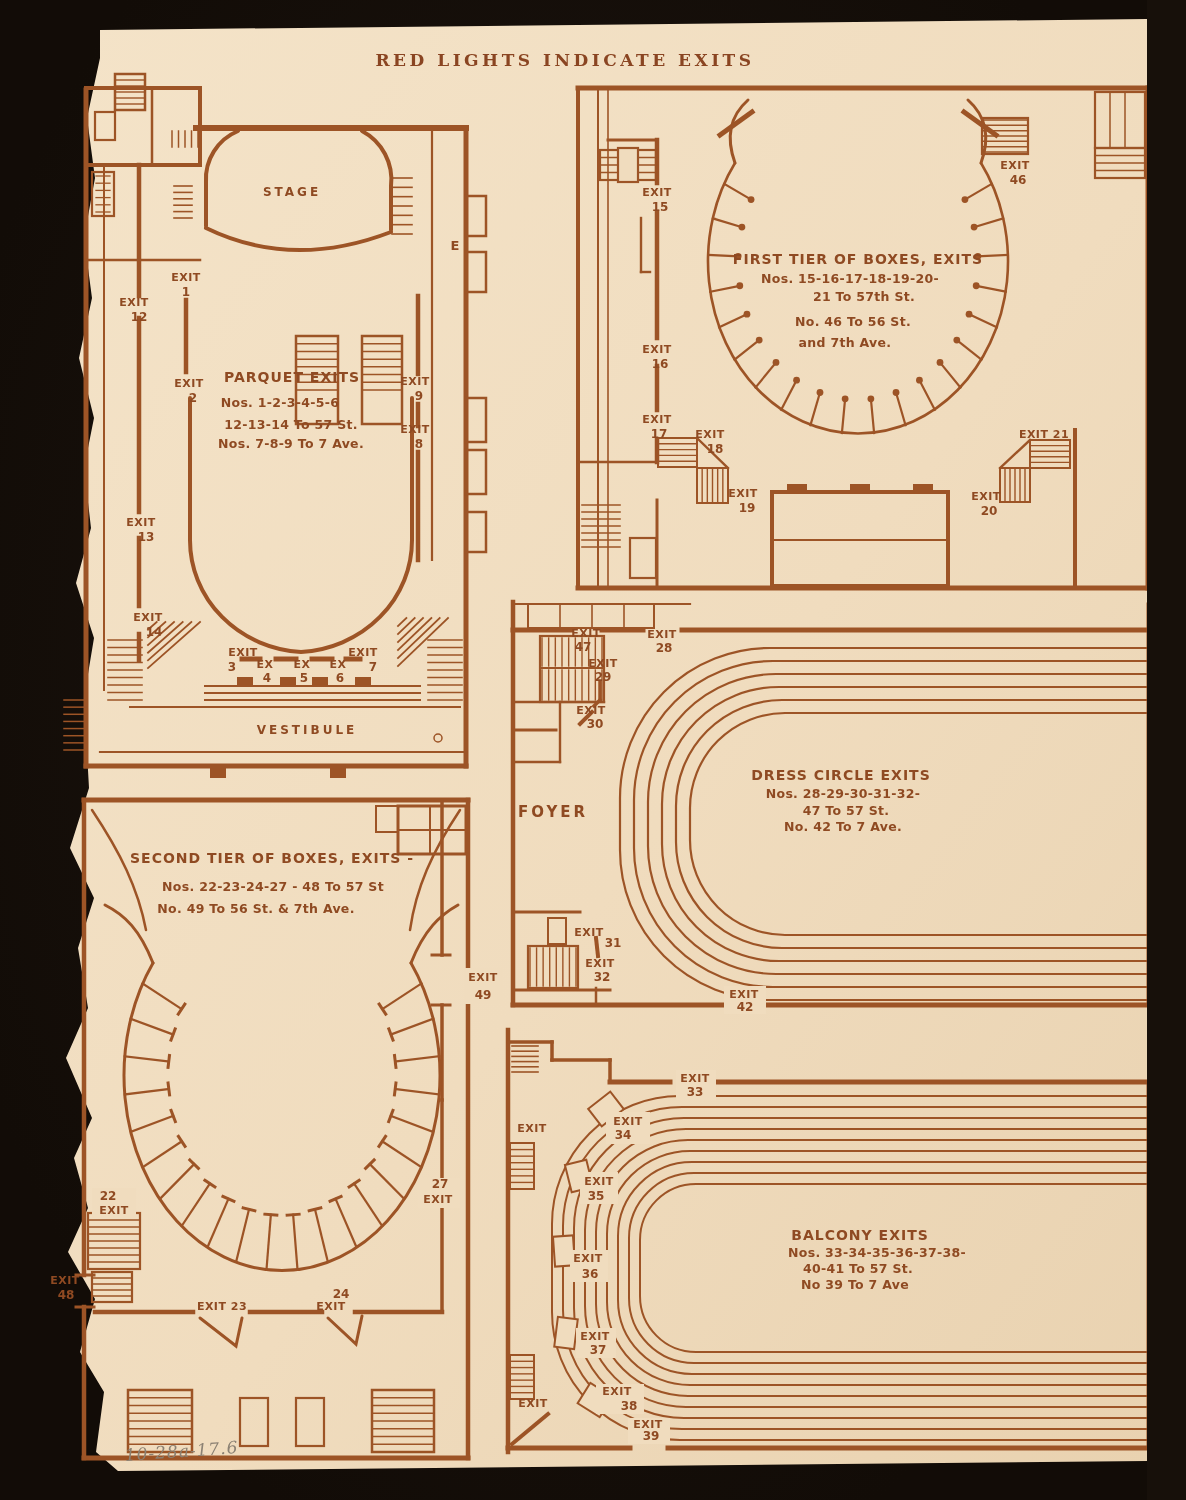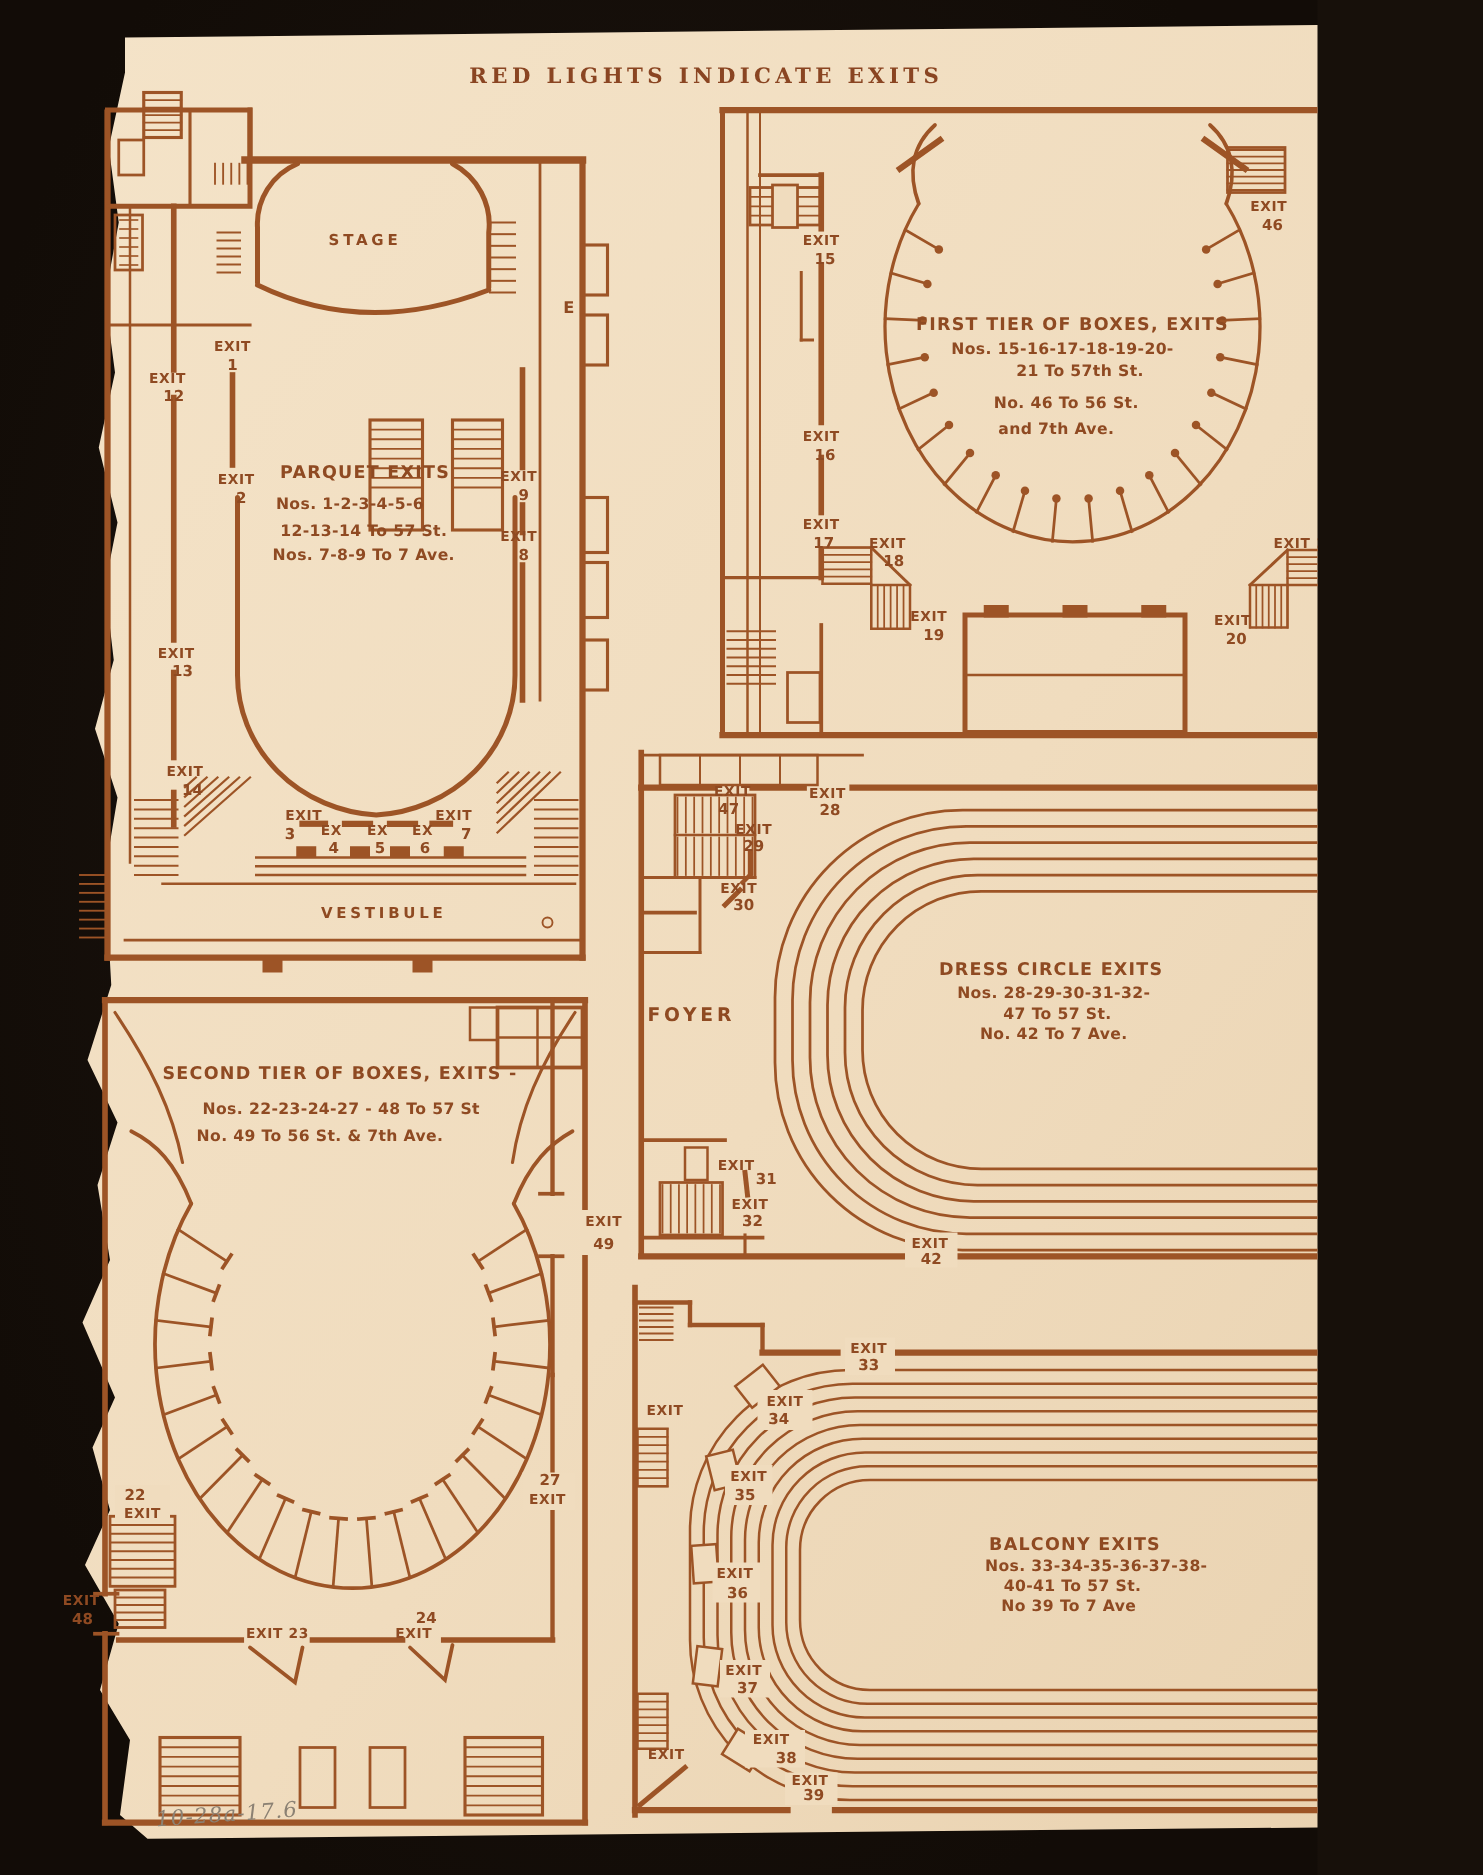--- a/index.html
+++ b/index.html
@@ -1,16 +1,16 @@
 <!DOCTYPE html>
 <html><head>
 <meta charset="utf-8">
 <style>
   html,body{margin:0;padding:0;background:#17100a;}
-  .stage-wrap{position:relative;width:1054px;height:1500px;background:radial-gradient(ellipse at 50% 45%, #1d1510 0%, #120c07 80%);overflow:hidden;}
+  .stage-wrap{position:relative;width:1147px;height:1500px;background:radial-gradient(ellipse at 50% 45%, #1d1510 0%, #120c07 80%);overflow:hidden;}
   svg{position:absolute;left:0;top:0;}
   text{font-family:"DejaVu Sans",sans-serif;font-weight:bold;fill:#8f4a22;}
   .w{font-size:11px;letter-spacing:.5px;}
   .n{font-size:12px;}
   .big{font-size:13px;letter-spacing:2px;}
   .t1{font-size:14px;letter-spacing:1px;}
   .t2{font-size:12.5px;letter-spacing:.3px;}
   .room{font-size:12px;letter-spacing:3px;}
   .foyer{font-size:15px;letter-spacing:3px;}
   .pagetitle{font-family:"DejaVu Serif",serif;font-size:17px;font-weight:bold;letter-spacing:3.5px;fill:#8a4522;}

